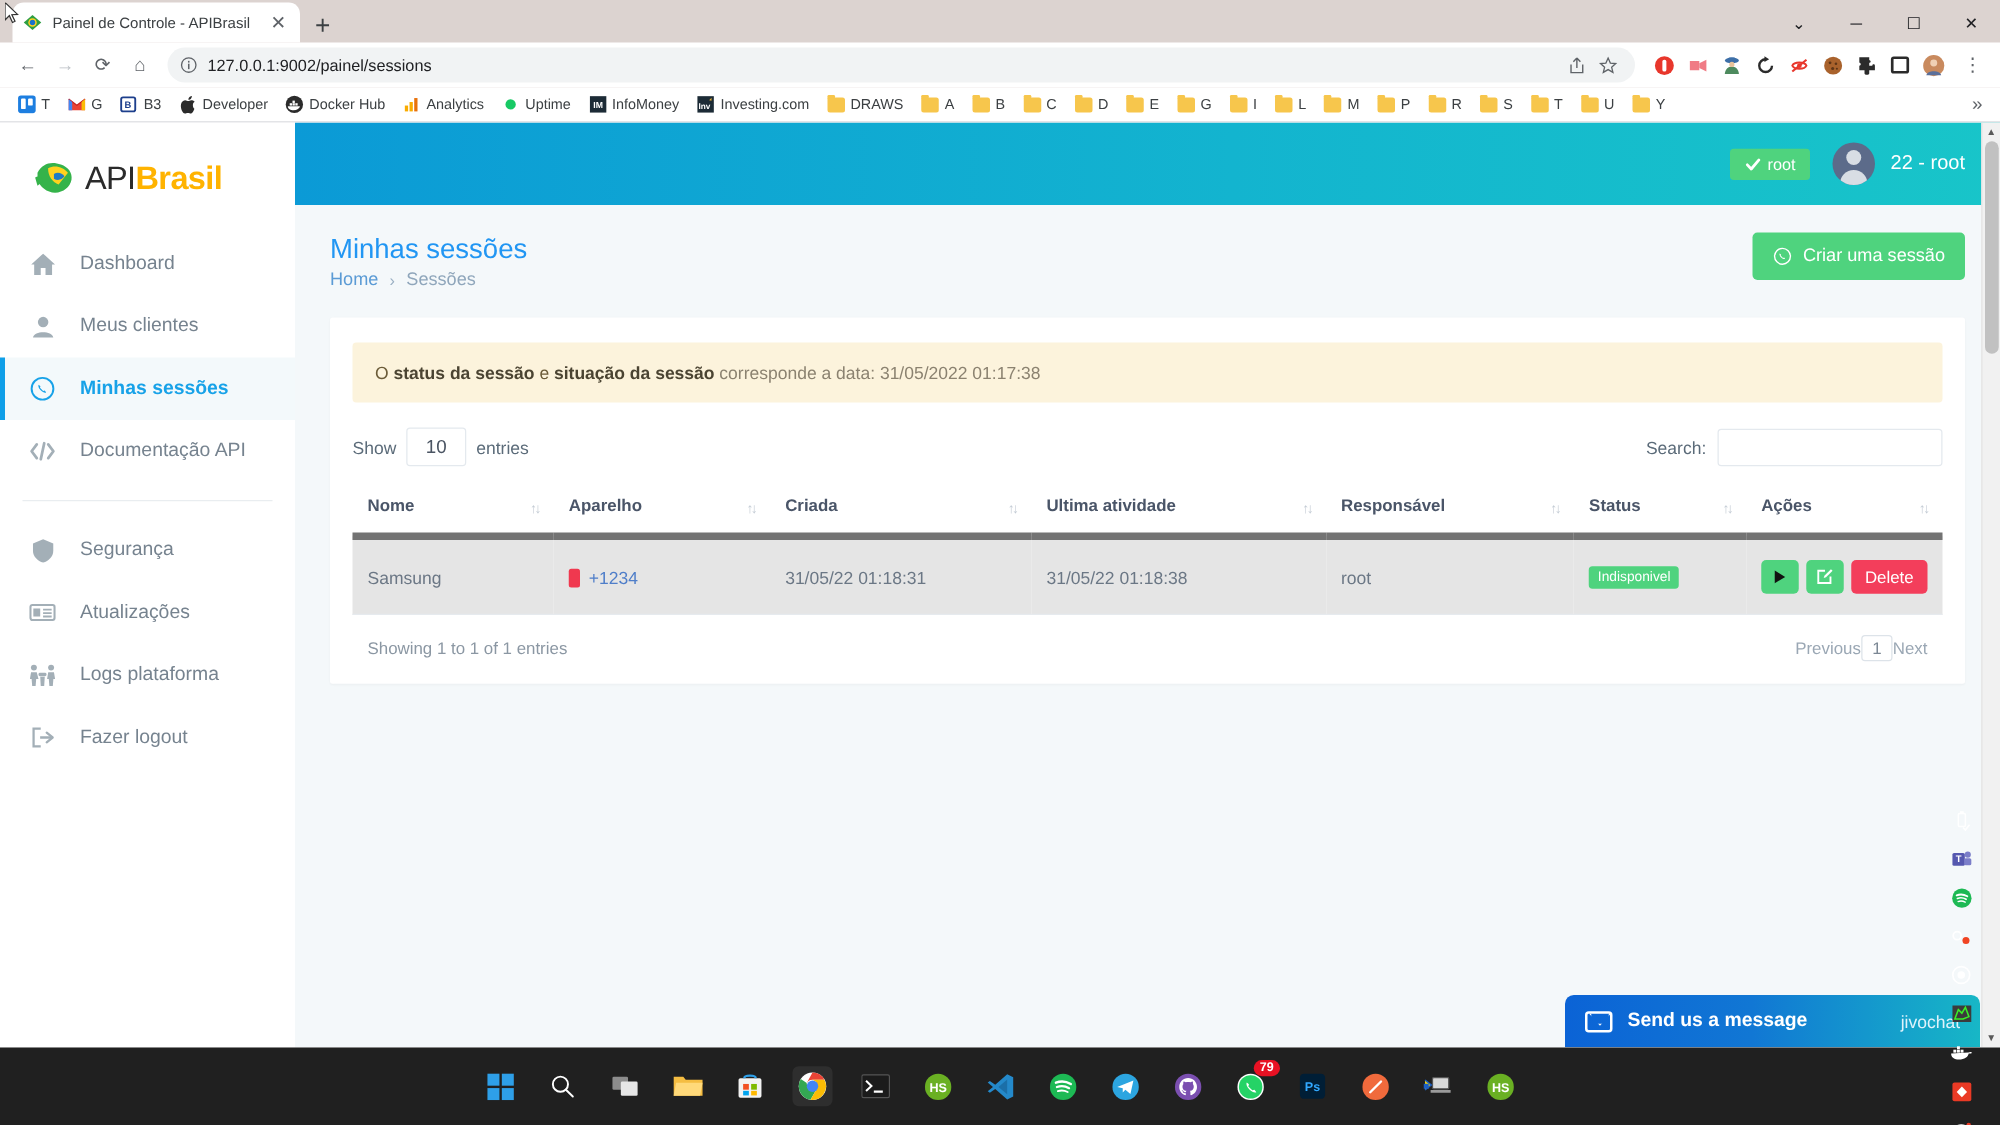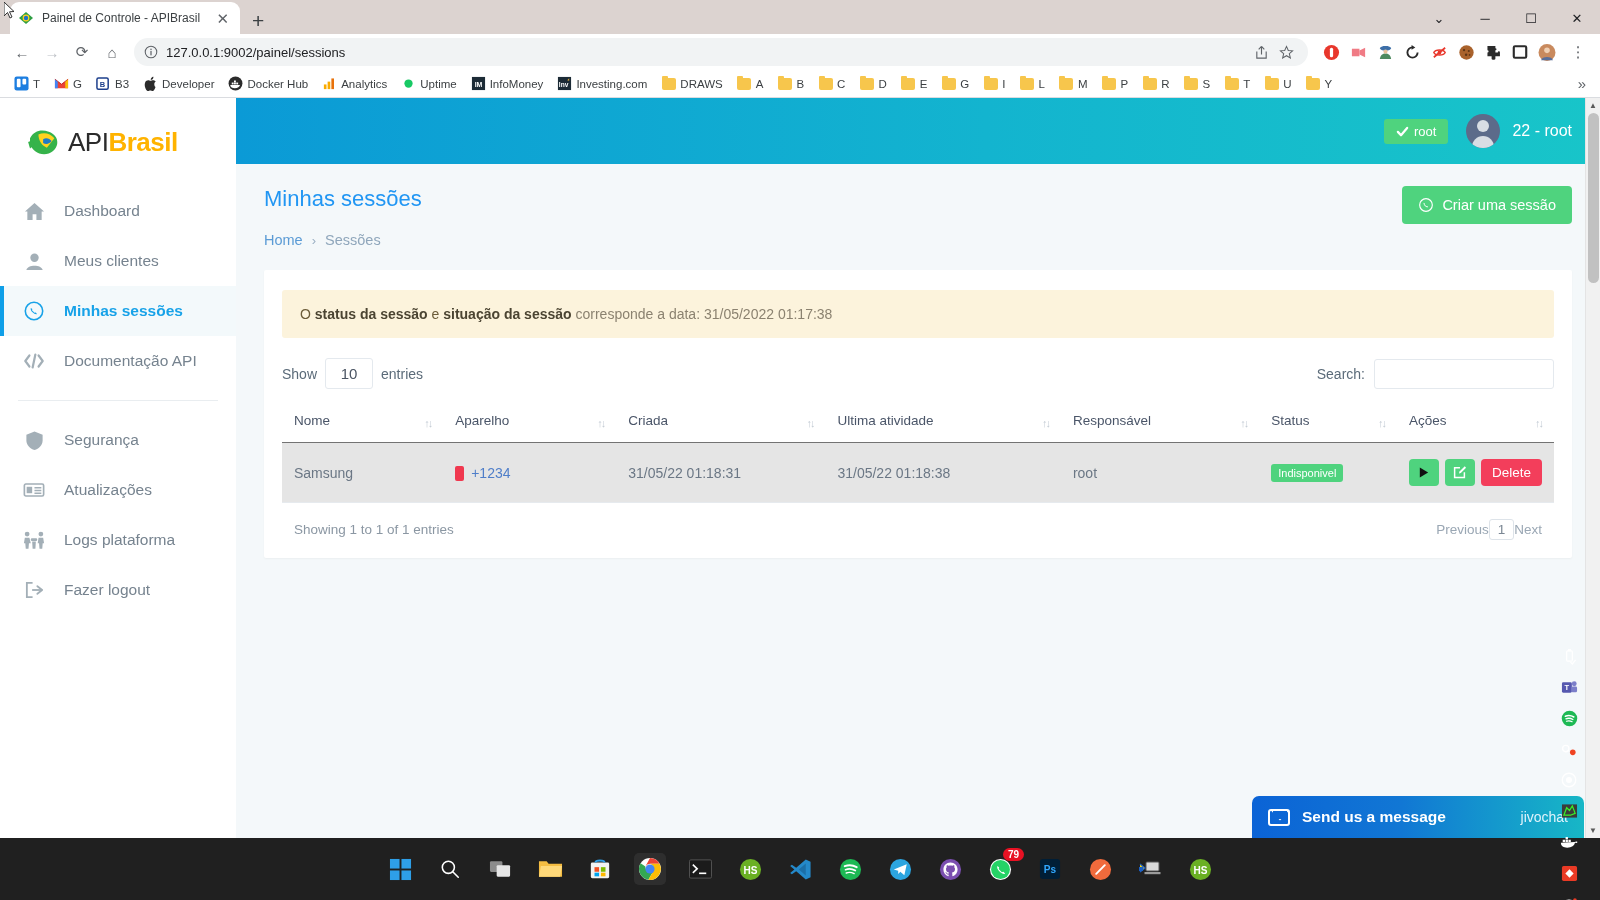--- a/index.html
+++ b/index.html
@@ -78,21 +78,21 @@
   }
   .user-box { display: flex; align-items: center; gap: 12px; cursor: pointer; }
   .avatar { width: 34px; height: 34px; border-radius: 50%; background: #5c6b8a; overflow: hidden; position: relative; }
   .avatar:before { content:""; position:absolute; left:50%; top:6px; transform:translateX(-50%); width:12px; height:12px; border-radius:50%; background:#d8dde4; }
   .avatar:after { content:""; position:absolute; left:50%; bottom:0; transform:translateX(-50%); width:22px; height:12px; border-radius:11px 11px 0 0; background:#d8dde4; }
   .user-name { color: #fff; font-size: 16px; }
 
   .content { flex: 1; padding: 22px 28px 0 28px; overflow: hidden; position: relative; }
   .page-head { display: flex; align-items: flex-start; justify-content: space-between; }
   .page-title { font-size: 22px; color: #2196f3; font-weight: 400; }
-  .breadcrumb { margin-top: 20px; display: flex; align-items: center; gap: 9px; font-size: 14.5px; }
+  .breadcrumb { margin-top: 4px; display: flex; align-items: center; gap: 9px; font-size: 14.5px; }
   .breadcrumb a { color: #5b9bd5; text-decoration: none; cursor: pointer; }
   .breadcrumb .sep { color: #9bb0c4; font-size: 13px; }
   .breadcrumb .cur { color: #8fa6bb; }
   .btn-create {
     background: #4fd37e; color: #fff; border: none; border-radius: 4px;
     padding: 11px 16px; font-size: 14.5px; display: flex; align-items: center; gap: 8px; cursor: pointer;
   }
 
   .card { background: #fff; margin-top: 22px; padding: 20px 18px 12px 18px; border-radius: 2px; box-shadow: 0 1px 2px rgba(0,0,0,.04); }
   .alert {
@@ -110,22 +110,22 @@
     width: 48px; text-align: center; -webkit-appearance: none; appearance: none; cursor: pointer;
   }
   .search-wrap { display: flex; align-items: center; gap: 9px; font-size: 14px; color: #5b6b79; }
   .search-wrap input {
     width: 180px; height: 30px; border: 1px solid #e4e9ee; border-radius: 3px;
     padding: 0 8px; font-family: "Liberation Sans", sans-serif; font-size: 13px; outline: none;
   }
 
   table.dt { width: 100%; border-collapse: collapse; }
   table.dt th {
-    text-align: left; font-size: 13.5px; color: #4a5568; font-weight: 400;
-    padding: 10px 12px 14px 12px; border-bottom: 1px solid #737373; position: relative; white-space: nowrap; cursor: pointer;
+    text-align: left; font-size: 13.5px; color: #4a5568; font-weight: 700;
+    padding: 10px 12px 14px 12px; border-bottom: 6px solid #737373; position: relative; white-space: nowrap; cursor: pointer;
   }
   table.dt th .sorter { position: absolute; right: 12px; bottom: 13px; font-size: 11px; color: #c3cbd4; letter-spacing: -2px; }
   table.dt td { padding: 16px 12px; font-size: 14px; color: #6b7785; border-bottom: 1px solid #e6eaee; }
   table.dt tbody tr { background: #e5e5e5; }
   .phone-cell { display: flex; align-items: flex-end; gap: 7px; }
   .phone-ico { width: 9px; height: 15px; background: #f0384f; border-radius: 2px; display: inline-block; }
   .phone-num { color: #4f7ec9; }
   .badge-unavail { background: #4fd37e; color: #fff; font-size: 11px; padding: 3px 7px; border-radius: 3px; display: inline-block; }
   .actions { display: flex; gap: 6px; align-items: center; }
   .act-btn { border: none; border-radius: 4px; cursor: pointer; display: flex; align-items: center; justify-content: center; color: #fff; font-family: "Liberation Sans", sans-serif; }

